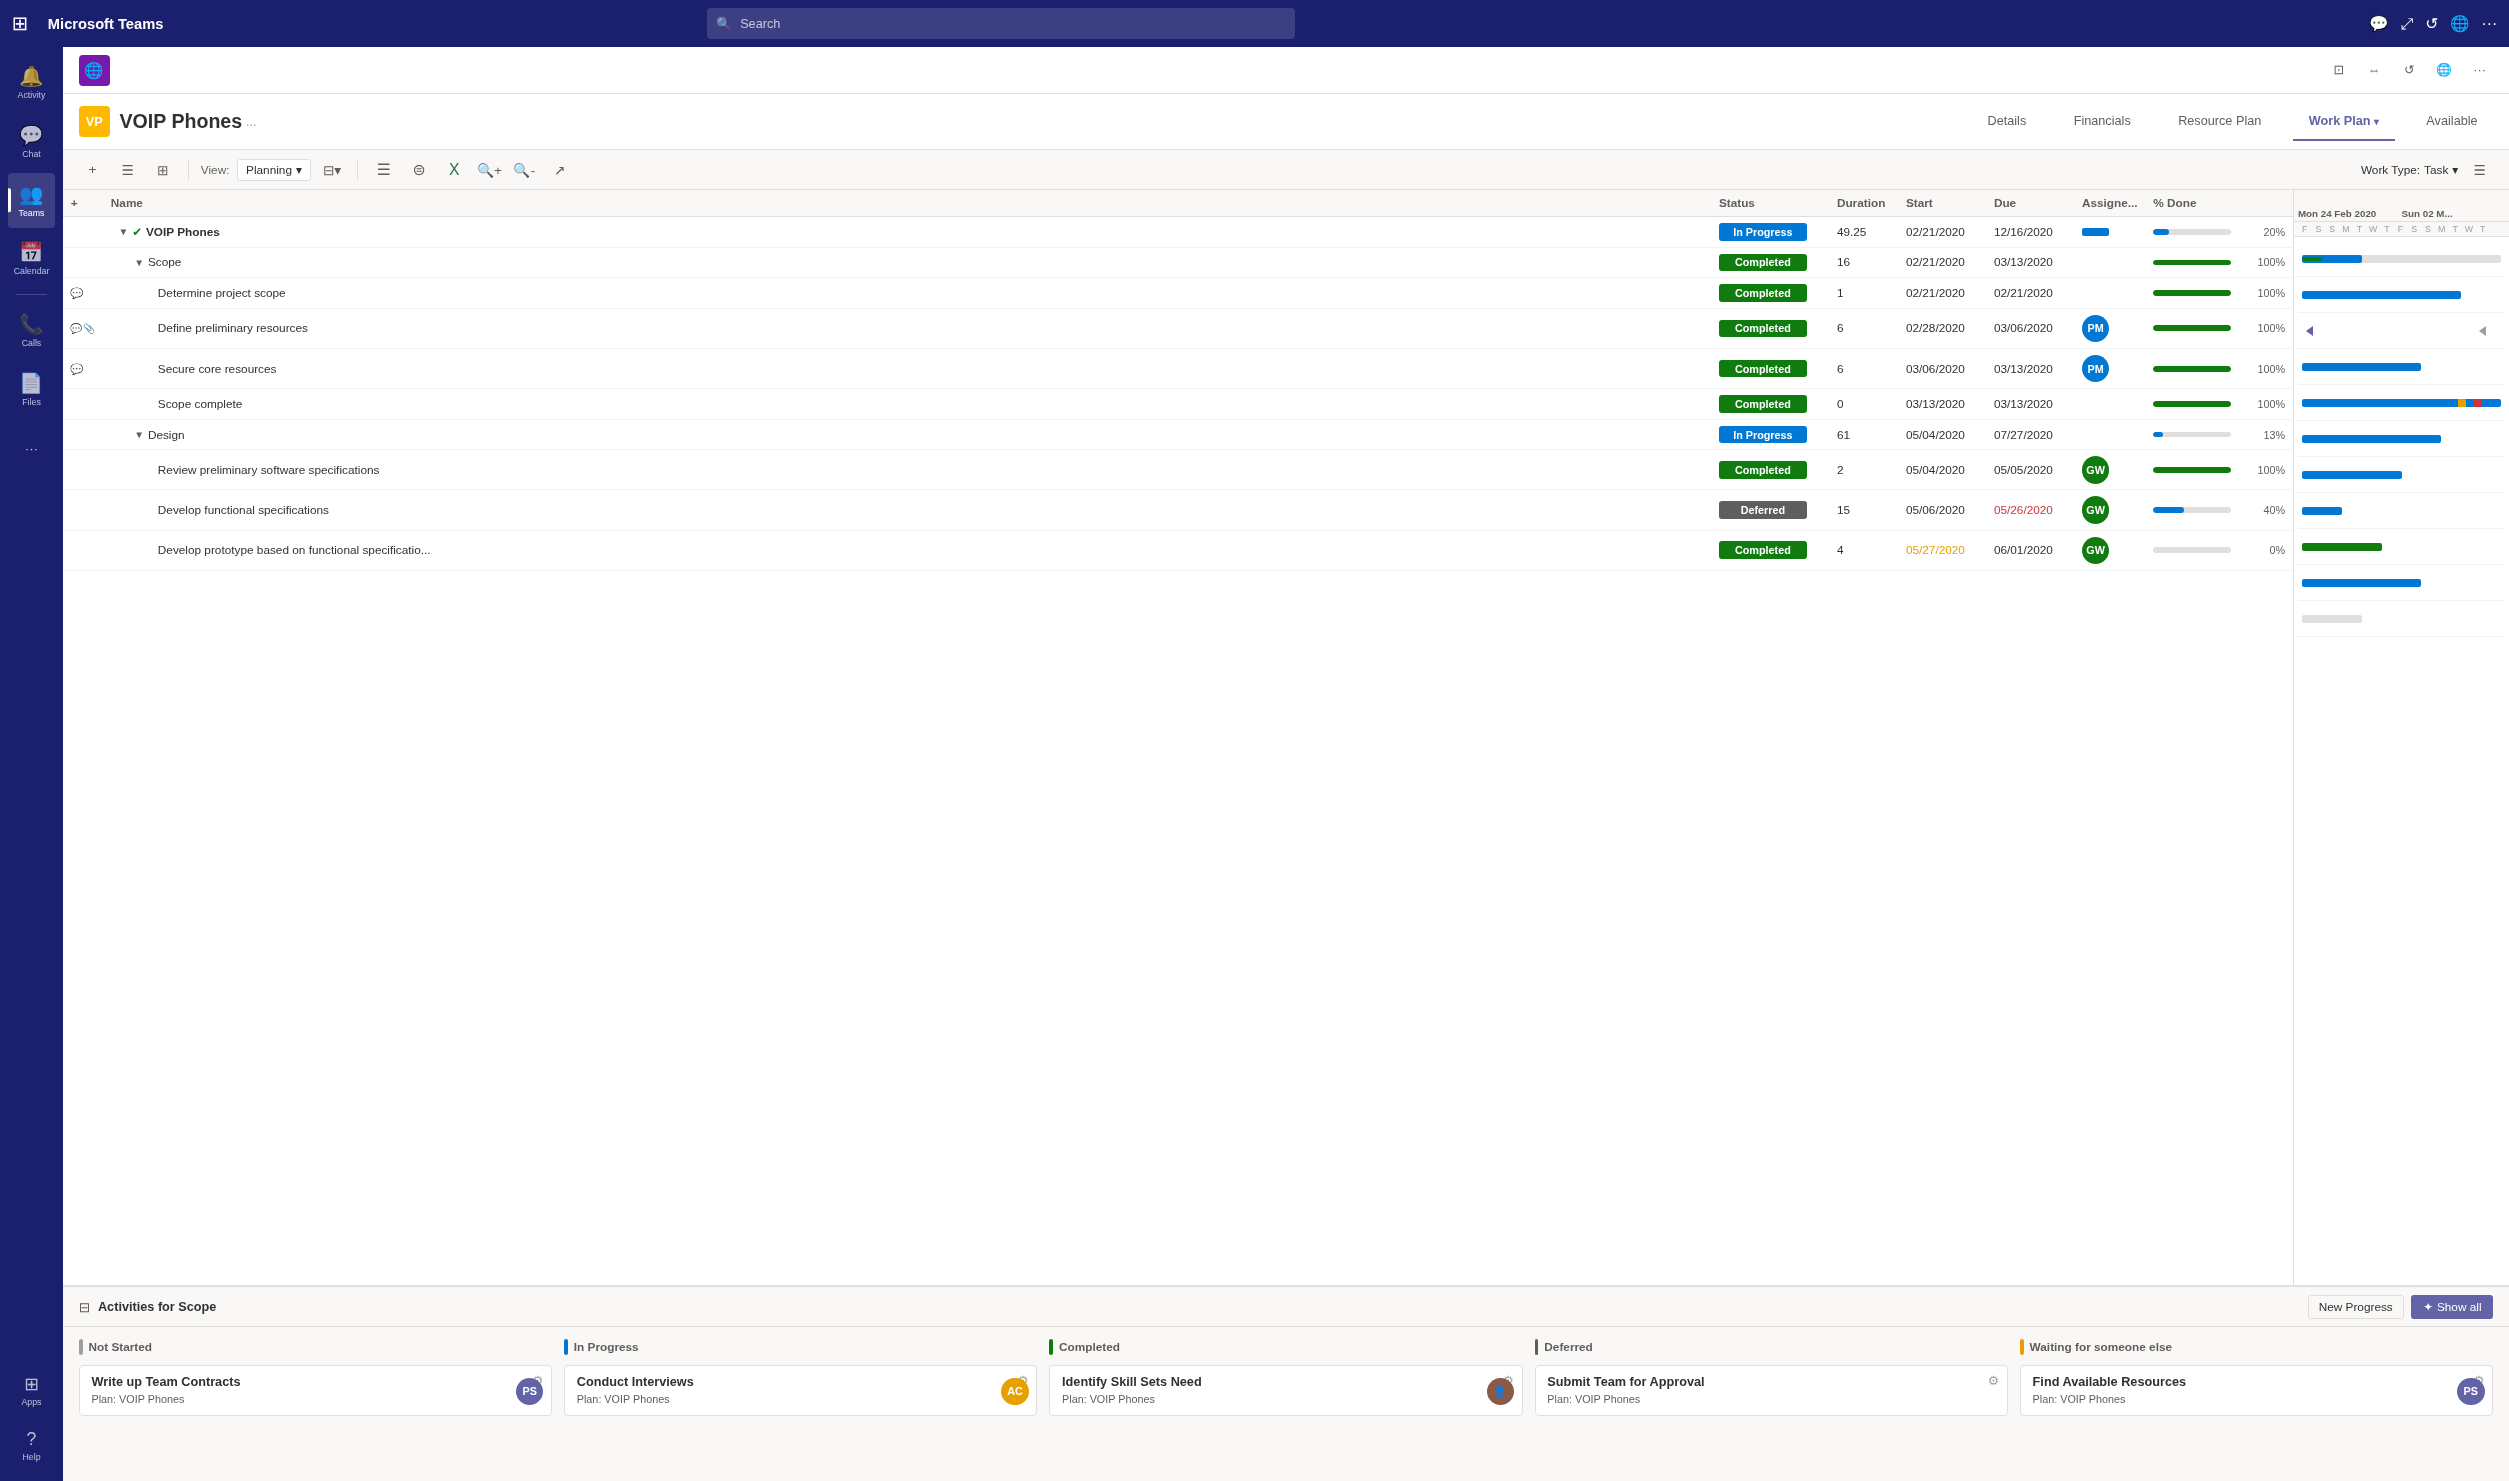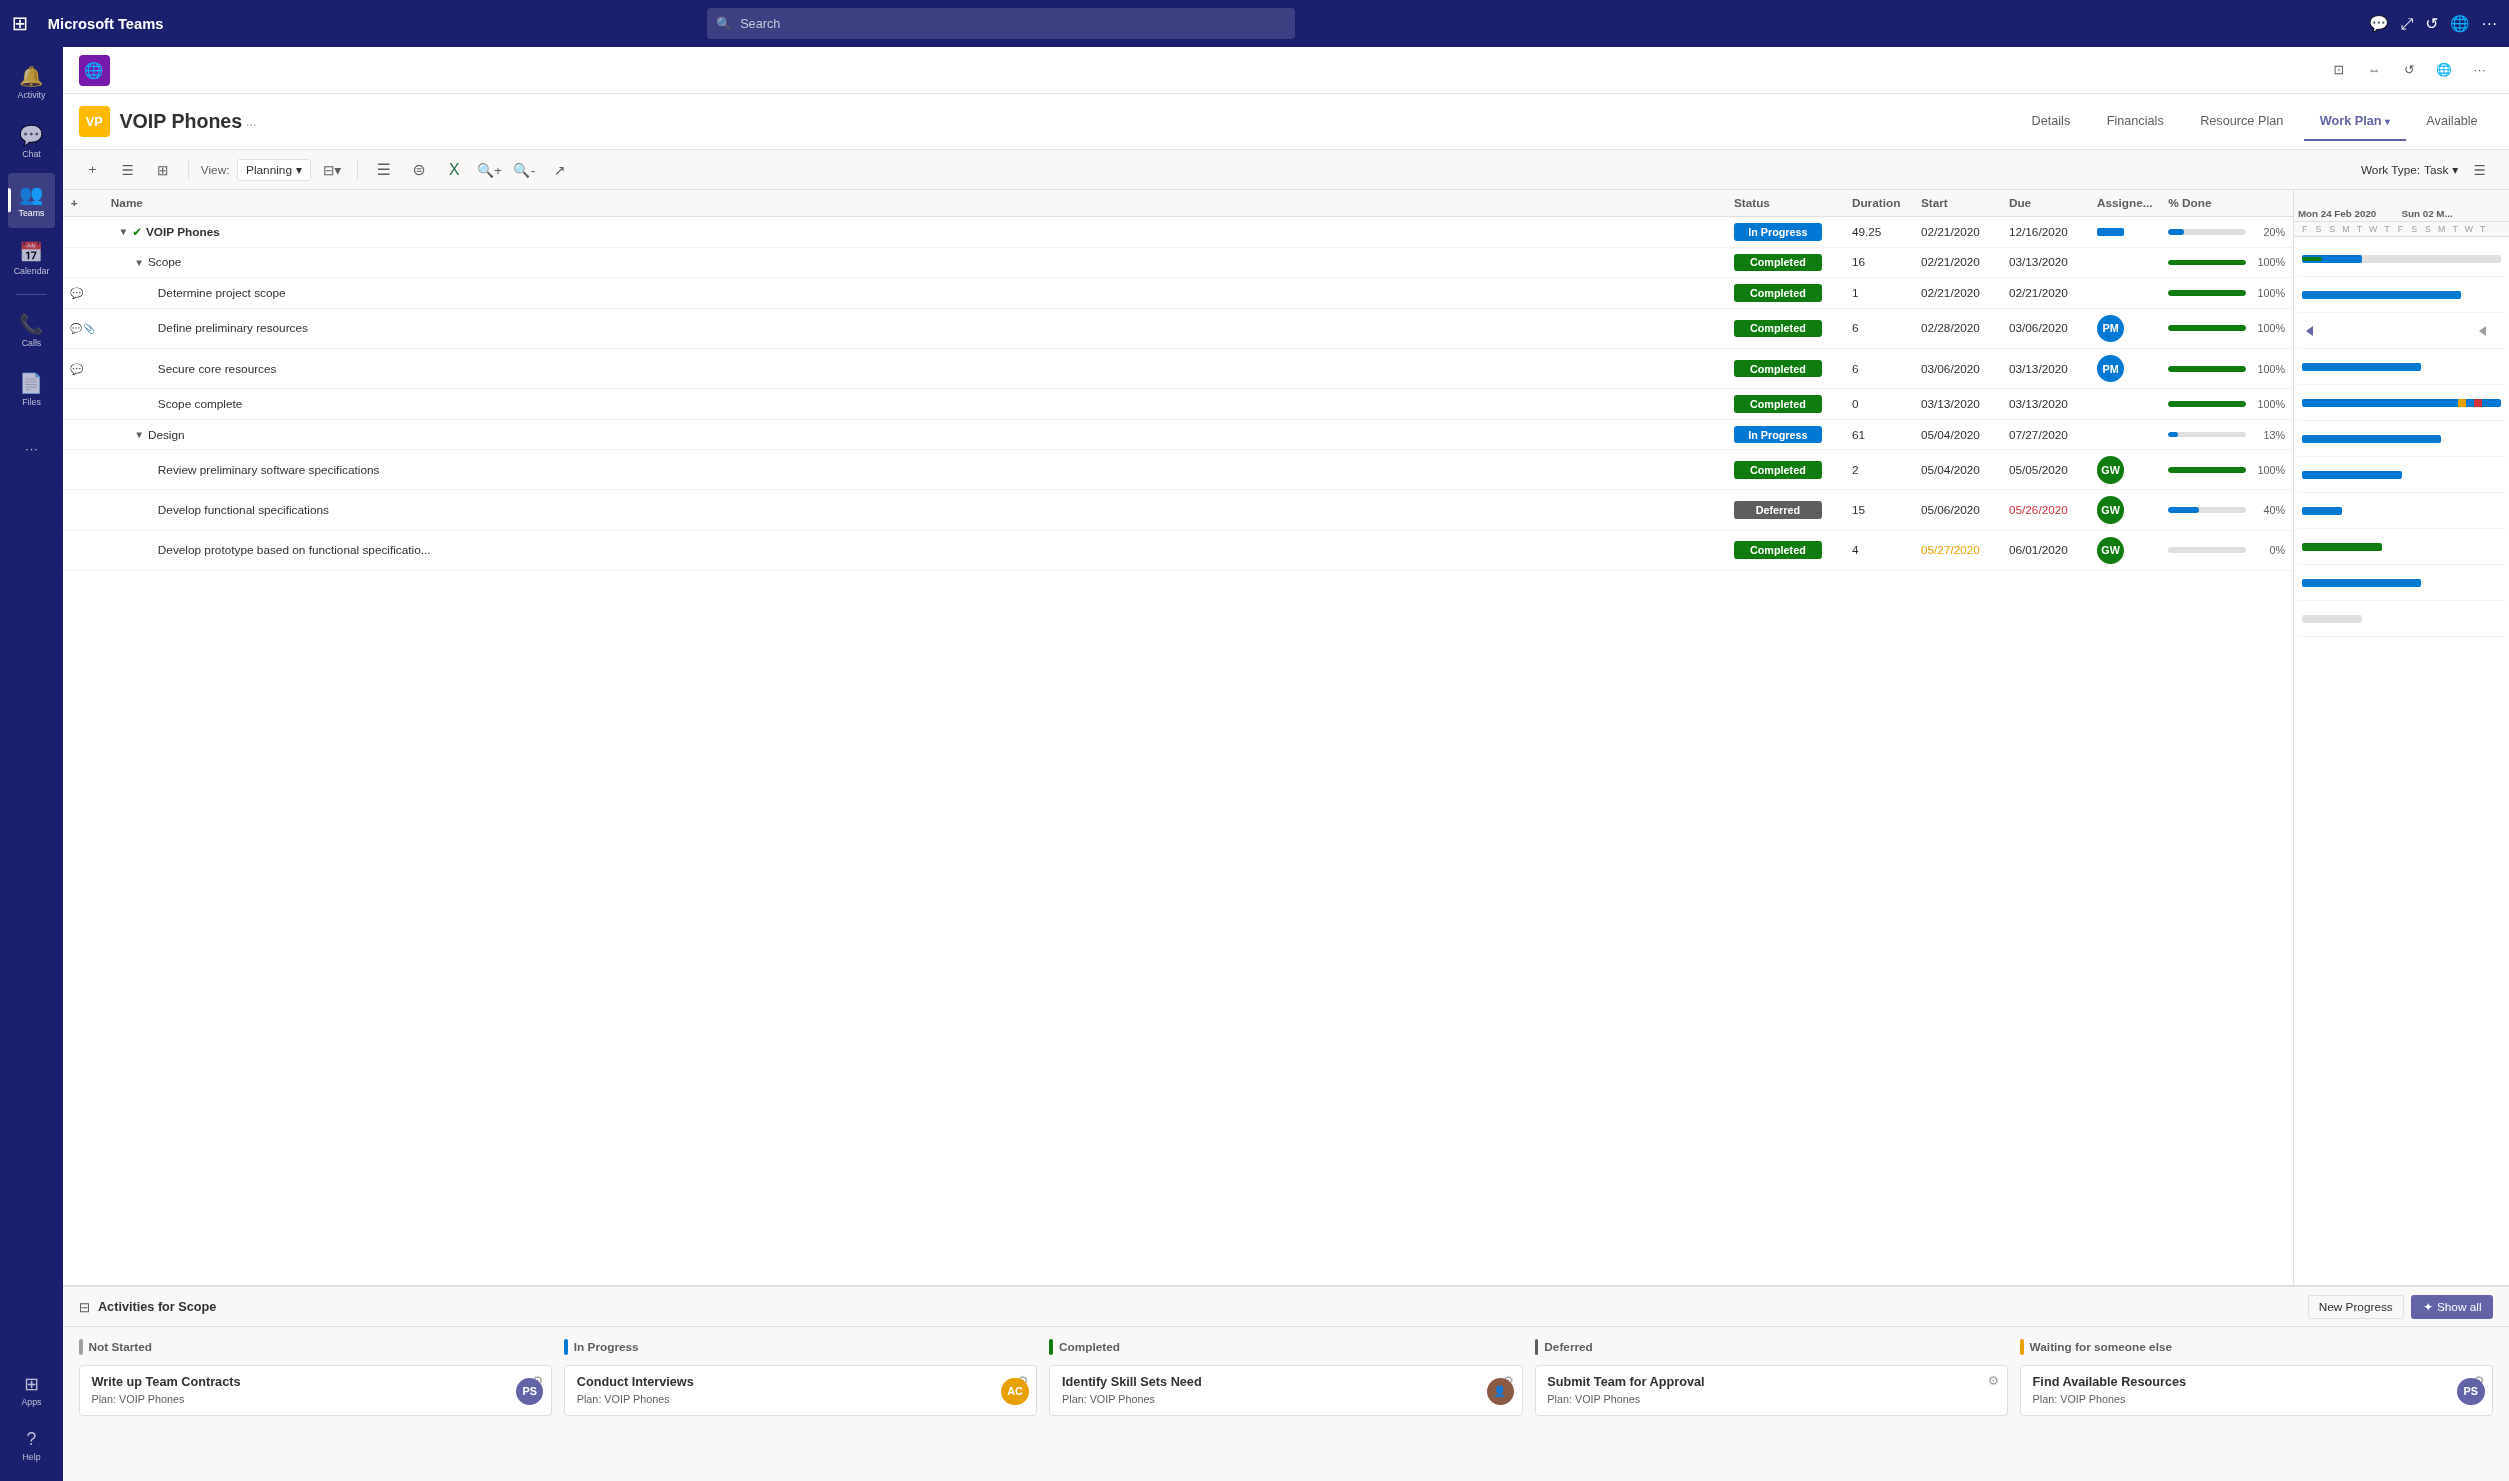--- a/index.html
+++ b/index.html
@@ -55,21 +55,21 @@
     .task-table-container { flex: 1; overflow: auto; }
     .task-table { width: 100%; border-collapse: collapse; }
     .task-table th { background: #f9f8f7; border-bottom: 1px solid #e1dfdd; padding: 5.9px 7.8px; text-align: left; font-size: 11.8px; color: #605e5c; font-weight: 600; position: sticky; top: 0; z-index: 10; white-space: nowrap; }
     .task-table td { border-bottom: 1px solid #f3f2f1; padding: 5.9px 7.8px; font-size: 11.8px; color: #323130; white-space: nowrap; vertical-align: middle; }
 
     .status-badge { display: inline-block; padding: 2.9px 9.8px; border-radius: 2.9px; font-size: 10.8px; font-weight: 600; color: white; min-width: 88px; text-align: center; }
     .status-completed { background: #107c10; }
     .status-in-progress { background: #0078d4; }
     .status-deferred { background: #605e5c; color: white; }
 
-    .progress-bar-container { display: flex; align-items: center; gap: 8px; }
+    .progress-bar-container { display: flex; align-items: center; gap: 23px; }
     .progress-bar-bg { width: 78px; height: 5.9px; background: #e1dfdd; border-radius: 2.9px; overflow: hidden; }
     .progress-bar-fill { height: 100%; background: #0078d4; border-radius: 2.9px; }
     .progress-pct { font-size: 10.8px; color: #605e5c; min-width: 31px; text-align: right; }
 
     .avatar { width: 27.4px; height: 27.4px; border-radius: 50%; display: flex; align-items: center; justify-content: center; font-size: 10.8px; font-weight: bold; color: white; }
     .avatar-pm { background: #0078d4; }
     .avatar-gw { background: #107c10; }
     .avatar-ac { background: #e8a000; }
     .avatar-photo { background: #a19f9d; }
 
@@ -182,21 +182,21 @@
         <div class="header-icon-btn">🌐</div>
         <div class="header-icon-btn">···</div>
       </div>
     </div>
 
     <div class="header-title-row">
       <div class="project-icon-badge">VP</div>
       <span style="font-size:19.6px;font-weight:600;color:#323130;">VOIP Phones</span>
       <span style="font-size:12.7px;color:#a19f9d;margin-left:3.9px;">...</span>
 
-      <div style="margin-left:auto;display:flex;align-items:center;gap:5px;">
+      <div style="margin-left:auto;display:flex;align-items:center;gap:16px;">
         <div class="nav-tab">Details</div>
         <div class="nav-tab">Financials</div>
         <div class="nav-tab">Resource Plan</div>
         <div class="nav-tab active">Work Plan <span style="font-size:9.8px;">▾</span></div>
         <div class="nav-tab">Available</div>
       </div>
     </div>
 
     <div class="toolbar">
       <div class="toolbar-btn">+</div>

